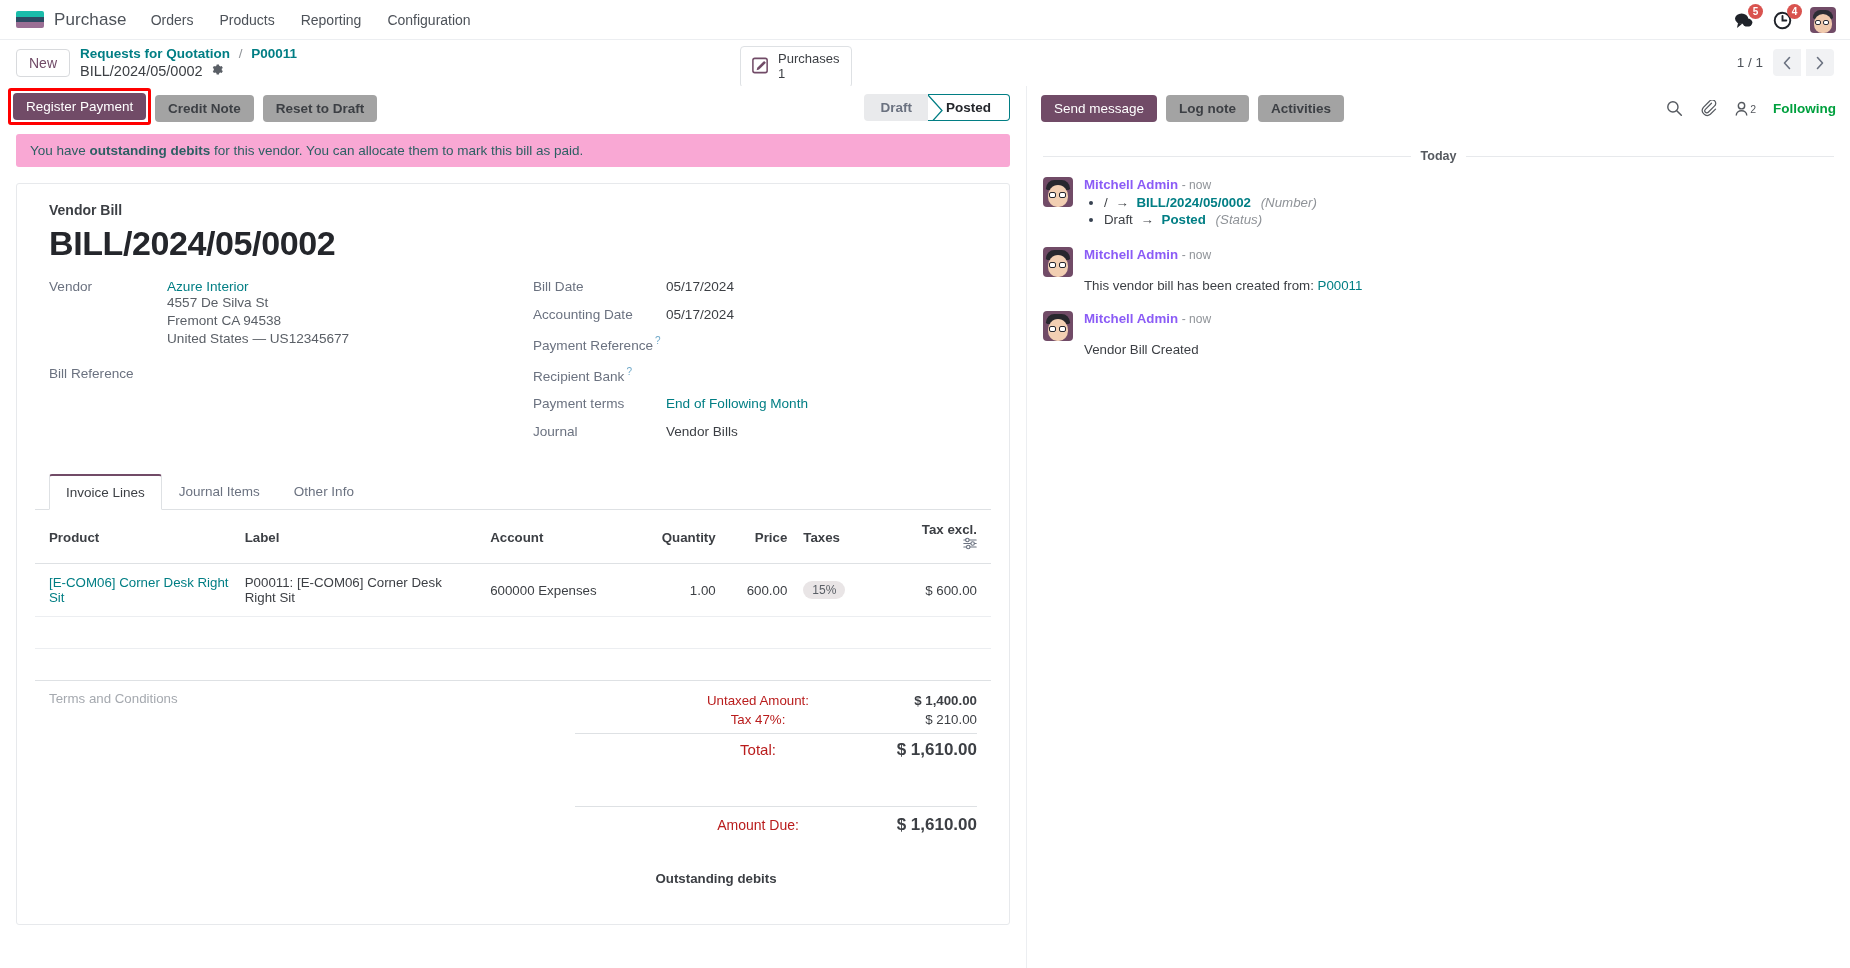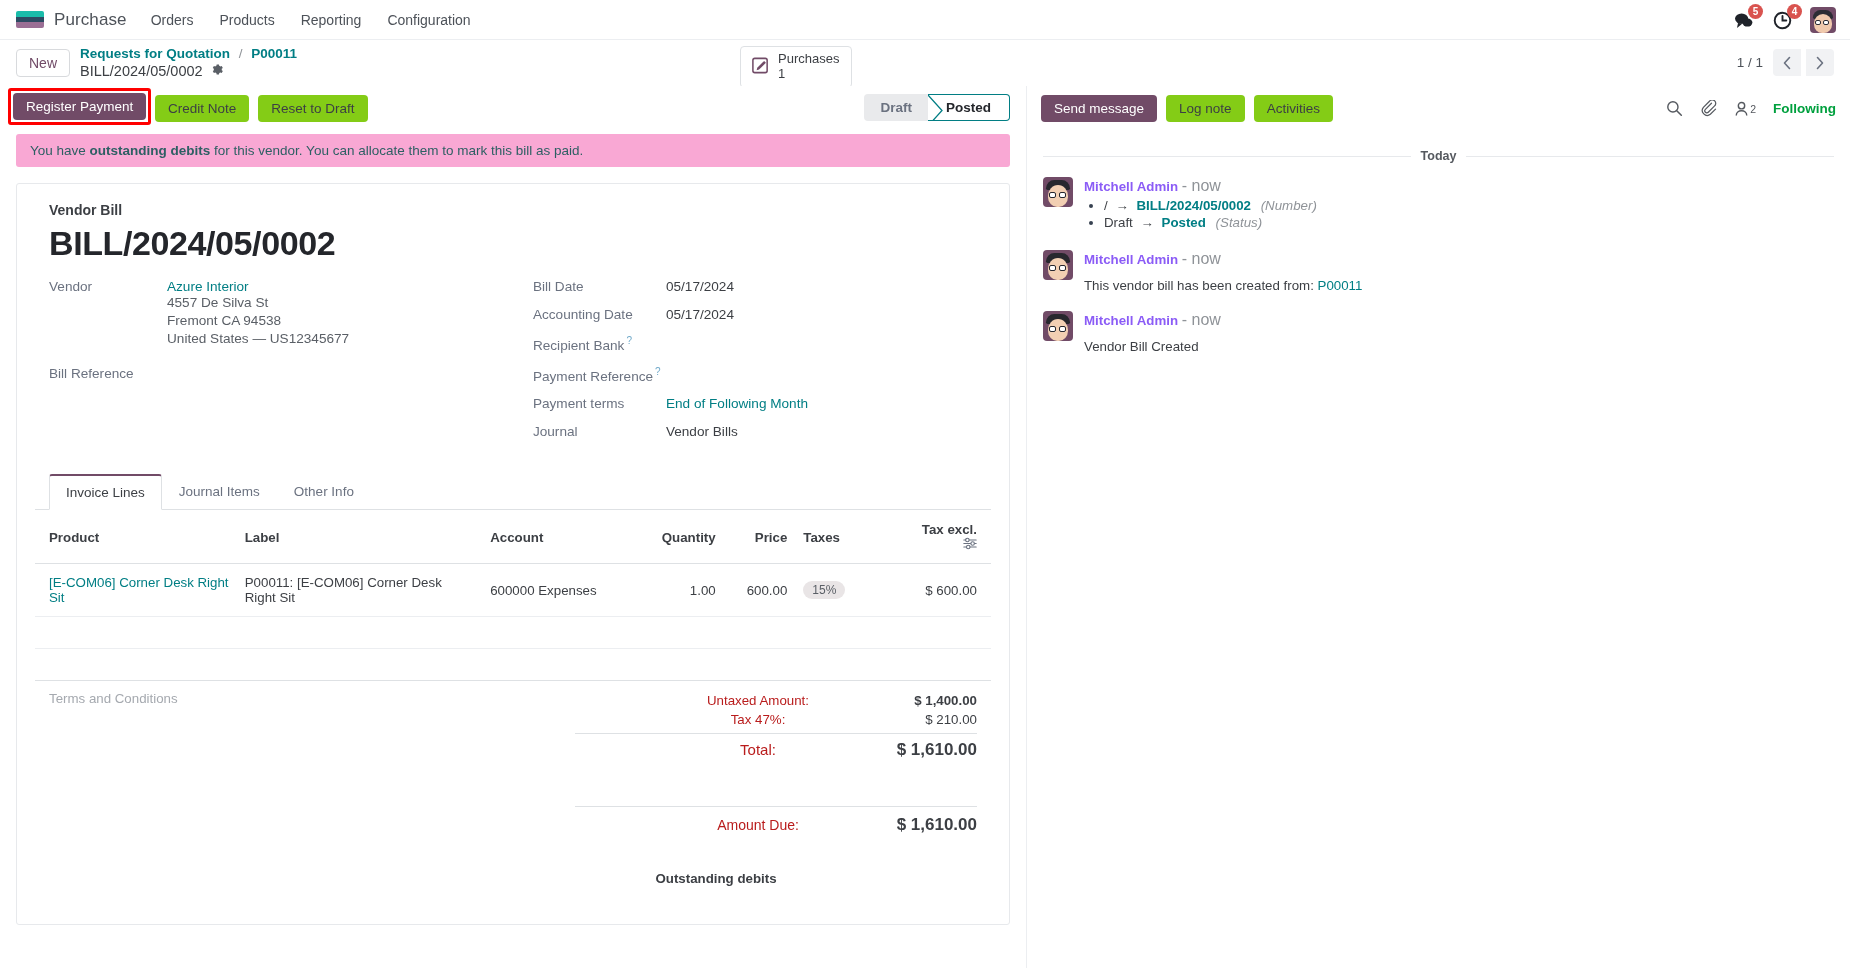--- a/index.html
+++ b/index.html
@@ -115,21 +115,21 @@
   .hl-box {
     position: absolute; left: 8px; top: 2px;
     border: 3px solid #ff0000; border-radius: 3px;
     padding: 2px; display: flex; align-items: center;
   }
   .btn {
     border-radius: 4px; font-size: 13.5px; padding: 6px 13px;
     cursor: pointer; border: none; font-family: inherit; white-space: nowrap;
   }
   .btn-primary { background: #714b67; color: #fff; }
-  .btn-secondary { background: #84cc16; color: #3c3f44; }
+  .btn-secondary { background: #a3a3a3; color: #3c3f44; font-weight: bold; }
   .btn-row-rest { margin-left: 139px; display: flex; gap: 9px; }
 
   .statusbar { position: absolute; right: 16px; top: 8px; display: flex; }
   .st-item {
     background: #e9eaec; color: #6b7280; font-size: 13.5px; font-weight: 600;
     padding: 6px 16px 6px 18px; position: relative; cursor: pointer;
   }
   .st-item:first-child { border-radius: 4px 0 0 4px; padding-left: 16px; }
   .st-item.active {
     background: #fff; color: #24262b;
@@ -248,22 +248,22 @@
     width: 30px; height: 30px; border-radius: 4px; flex: none;
     background: #714b67; position: relative; overflow: hidden;
   }
   .av .face { position:absolute; left:5px; top:8px; width:20px; height:22px; border-radius:50% 50% 46% 46%; background:#f2cfb3;}
   .av .hair { position:absolute; left:3px; top:3px; width:24px; height:10px; border-radius:10px 10px 2px 2px; background:#27272e;}
   .av .g1,.av .g2 { position:absolute; top:15px; width:7px; height:6px; border:1.4px solid #27272e; border-radius:2px; background:#fff;}
   .av .g1{left:6px;} .av .g2{left:16px;}
   .msg-main { flex: 1; }
   .msg-head { font-size: 13.3px; }
   .msg-author { font-weight: 700; color: #8b5cf6; cursor: pointer; }
-  .msg-time { color: #8f9398; font-size: 16px; }
-  .msg-body { font-size: 13.3px; color: #3c3f44; margin-top: 10px; }
+  .msg-time { color: #8f9398; font-size: 12px; }
+  .msg-body { font-size: 13.3px; color: #3c3f44; margin-top: 16px; }
   .tracking { list-style: disc; margin: 3px 0 0 0; padding-left: 20px; }
   .tracking li { margin: 2px 0; font-size: 13.3px; }
   .tk-old { color: #3c3f44; }
   .tk-arrow { color: #3c3f44; margin: 0 4px; }
   .tk-new { color: #017e84; font-weight: 700; }
   .tk-field { color: #8f9398; font-style: italic; margin-left: 6px; }
   .msg-link { color: #017e84; cursor: pointer; }
 </style>
 </head>
 <body>
@@ -405,25 +405,25 @@
         <div class="fcol-r">
           <div class="frow-r">
             <div class="flabel-r">Bill Date</div>
             <div class="fval">05/17/2024</div>
           </div>
           <div class="frow-r">
             <div class="flabel-r">Accounting Date</div>
             <div class="fval">05/17/2024</div>
           </div>
           <div class="frow-r">
+            <div class="flabel-r req"><span>Payment Reference</span><span class="help-q">?</span></div>
+            <div class="fval"></div>
+          </div>
+          <div class="frow-r">
             <div class="flabel-r"><span>Recipient Bank</span><span class="help-q">?</span></div>
-            <div class="fval"></div>
-          </div>
-          <div class="frow-r">
-            <div class="flabel-r req"><span>Payment Reference</span><span class="help-q">?</span></div>
             <div class="fval"></div>
           </div>
           <div class="frow-r">
             <div class="flabel-r">Payment terms</div>
             <div class="fval link">End of Following Month</div>
           </div>
           <div class="frow-r">
             <div class="flabel-r">Journal</div>
             <div class="fval">Vendor Bills</div>
           </div>

